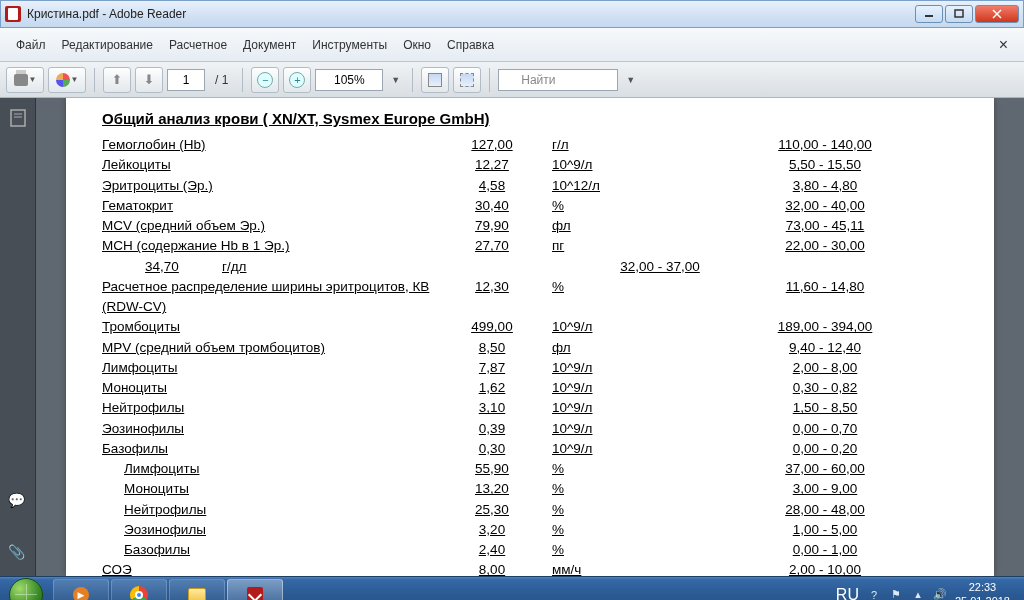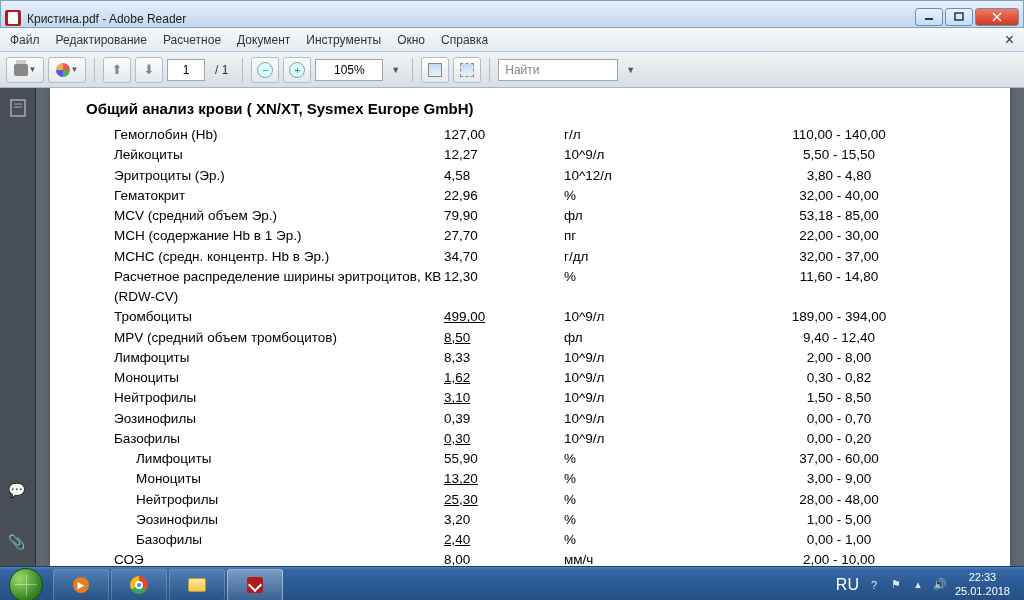--- a/index.html
+++ b/index.html
@@ -1,57 +1,57 @@
 <!DOCTYPE html>
 <html><head>
 <meta charset="utf-8">
 <style>
   * { box-sizing: border-box; margin: 0; padding: 0; }
   body { font-family: "Segoe UI", Tahoma, Arial, sans-serif; font-size: 12px; width: 1024px; height: 600px; overflow: hidden; background: #d6e4f2; }
   
-  .titlebar { height: 28px; background: linear-gradient(to bottom, #e8f0fb 0%, #d4e3f5 50%, #c4d8ee 100%); border: 1px solid #7a9fc8; display: flex; align-items: flex-end; padding: 1px 4px; }
+  .titlebar { height: 28px; background: linear-gradient(to bottom, #e8f0fb 0%, #d4e3f5 50%, #c4d8ee 100%); border: 1px solid #7a9fc8; display: flex; align-items: center; padding: 1px 4px; }
   .titlebar .app-icon { width: 16px; height: 16px; background: #b31b1b; border-radius: 2px; margin-right: 6px; position: relative; }
   .titlebar .app-icon::after { content: ""; position: absolute; top: 2px; left: 3px; width: 10px; height: 12px; background: #fff; border-radius: 1px; }
   .titlebar .title { flex: 1; color: #222; font-size: 12px; }
   .win-buttons { display: flex; gap: 2px; }
   .win-btn { width: 28px; height: 18px; border: 1px solid #6b8fb5; border-radius: 3px; display: flex; align-items: center; justify-content: center; font-size: 10px; }
   .win-btn.min, .win-btn.max { background: linear-gradient(to bottom, #e8f2ff, #c5dbf2); }
   .win-btn.close { background: linear-gradient(to bottom, #f07c68, #d1361d); color: #fff; width: 44px; }
   
-  .menubar { height: 24px; background: linear-gradient(to bottom, #f7f9fb, #e5ecf3); border-bottom: 1px solid #b5c9dd; display: flex; align-items: center; padding: 0 2px; }
+  .menubar { height: 34px; background: linear-gradient(to bottom, #f7f9fb, #e5ecf3); border-bottom: 1px solid #b5c9dd; display: flex; align-items: center; padding: 0 8px; }
   .menubar span { padding: 2px 8px; color: #333; }
   .menubar .close-doc { margin-left: auto; font-size: 16px; padding: 0 8px; cursor: default; }
   
   .toolbar { height: 36px; background: linear-gradient(to bottom, #f0f3f5, #d9dee3); border-bottom: 1px solid #a9b5c1; display: flex; align-items: center; padding: 0 6px; gap: 4px; }
   .tbtn { width: 28px; height: 26px; border: 1px solid #b2bcc6; border-radius: 3px; background: linear-gradient(to bottom, #fdfefe, #e3e8ec); display: flex; align-items: center; justify-content: center; position: relative; }
   .tbtn.combo { width: 38px; }
   .tbtn .drop { font-size: 8px; margin-left: 1px; color: #555; }
   .sep { width: 1px; height: 24px; background: #b2bcc6; margin: 0 4px; }
   .page-input { width: 38px; height: 22px; border: 1px solid #9aa6b2; text-align: center; font-size: 12px; }
   .page-total { padding: 0 6px; color: #333; }
   .zoom-input { width: 68px; height: 22px; border: 1px solid #9aa6b2; text-align: center; font-size: 12px; }
-  .find-input { width: 120px; height: 22px; border: 1px solid #9aa6b2; padding: 0 6px; font-size: 12px; color: #0369a1; background: #fff; }
+  .find-input { width: 120px; height: 22px; border: 1px solid #9aa6b2; padding: 0 22px; font-size: 12px; color: #0369a1; background: #fff; }
   .find-input::placeholder { color: #888; }
   .icon-print { width: 14px; height: 12px; background: #888; border-radius: 2px; position: relative; }
   .icon-print::before { content: ""; position: absolute; top: -4px; left: 2px; width: 10px; height: 4px; background: #ccc; }
   .icon-collab { width: 14px; height: 14px; border-radius: 50%; background: conic-gradient(#e55 0 90deg, #5a5 90deg 180deg, #55e 180deg 270deg, #ea5 270deg 360deg); }
   .icon-arrow { font-size: 13px; color: #888; }
   .icon-zoom { width: 16px; height: 16px; border: 1px solid #7aa; border-radius: 50%; display: flex; align-items: center; justify-content: center; font-size: 11px; color: #388; background: #dff; }
   .icon-fit { width: 14px; height: 14px; border: 1px solid #888; background: linear-gradient(to bottom, #c5d8f2, #e8f0fb); }
   
   .workspace { display: flex; height: 478px; background: #5f6770; }
   .side-panel { width: 36px; background: #474e56; border-right: 1px solid #333; display: flex; flex-direction: column; align-items: center; padding-top: 10px; gap: 18px; }
   .side-icon { width: 20px; height: 20px; display: flex; align-items: center; justify-content: center; color: #aaa; font-size: 14px; }
-  .doc-viewport { flex: 1; background: #5f6770; padding: 0 14px; overflow: hidden; }
+  .doc-viewport { flex: 1; background: #5f6770; padding: 0 30px; overflow: hidden; text-decoration: underline; }
   .page { background: #fff; height: 100%; padding: 12px 36px; font-family: Arial, sans-serif; color: #000; box-shadow: 0 0 6px rgba(0,0,0,0.3); }
   .page-title { font-size: 15px; font-weight: bold; margin-bottom: 8px; }
   .row { display: flex; align-items: flex-start; font-size: 13.5px; line-height: 1.5; }
-  .row .name { width: 330px; margin-left: 28px; }
+  .row .name { width: 330px; }
   .row .name.indent { padding-left: 22px; }
-  .row .val { width: 120px; }
+  .row .val { width: 120px; text-align: center; }
   .row .val.under { text-decoration: underline; }
   .row .unit { width: 140px; text-align: left; }
   .row .range { flex: 1; text-align: center; }
   
   .taskbar { height: 36px; background: linear-gradient(to bottom, #4f82bd 0%, #3468a6 8%, #2b5a93 50%, #234e82 100%); display: flex; align-items: center; padding: 0 0 0 0; border-top: 1px solid #1f3e63; }
   .start { width: 52px; height: 36px; display: flex; align-items: center; justify-content: center; }
   .start-orb { width: 34px; height: 34px; border-radius: 50%; background: radial-gradient(circle at 30% 30%, #9edb6a, #3c8c28 60%, #1e5c12); border: 1px solid #1a4d0e; position: relative; overflow: hidden; }
   .start-orb::after { content: ""; position: absolute; inset: 5px; background:
     linear-gradient(#fff,#fff) center/1px 100% no-repeat,
     linear-gradient(#fff,#fff) center/100% 1px no-repeat; opacity: 0.4; }
@@ -173,38 +173,37 @@
             <div class="range">5,50 - 15,50</div>
           </div>
           <div class="row">
             <div class="name">Эритроциты (Эр.)</div>
             <div class="val">4,58</div>
             <div class="unit">10^12/л</div>
             <div class="range">3,80 - 4,80</div>
           </div>
           <div class="row">
             <div class="name">Гематокрит</div>
-            <div class="val">22,96</div>
+            <div class="val">30,40</div>
             <div class="unit">%</div>
             <div class="range">32,00 - 40,00</div>
           </div>
           <div class="row">
             <div class="name">MCV (средний объем Эр.)</div>
             <div class="val">79,90</div>
             <div class="unit">фл</div>
-            <div class="range">53,18 - 85,00</div>
+            <div class="range">73,00 - 45,11</div>
           </div>
           <div class="row">
             <div class="name">MCH (содержание Hb в 1 Эр.)</div>
             <div class="val">27,70</div>
             <div class="unit">пг</div>
             <div class="range">22,00 - 30,00</div>
           </div>
           <div class="row">
-            <div class="name">MCHC (средн. концентр. Hb в Эр.)</div>
             <div class="val">34,70</div>
             <div class="unit">г/дл</div>
             <div class="range">32,00 - 37,00</div>
           </div>
           <div class="row">
             <div class="name">Расчетное распределение ширины эритроцитов, КВ (RDW-CV)</div>
             <div class="val">12,30</div>
             <div class="unit">%</div>
             <div class="range">11,60 - 14,80</div>
           </div>
@@ -215,21 +214,21 @@
             <div class="range">189,00 - 394,00</div>
           </div>
           <div class="row">
             <div class="name">MPV (средний объем тромбоцитов)</div>
             <div class="val under">8,50</div>
             <div class="unit">фл</div>
             <div class="range">9,40 - 12,40</div>
           </div>
           <div class="row">
             <div class="name">Лимфоциты</div>
-            <div class="val">8,33</div>
+            <div class="val">7,87</div>
             <div class="unit">10^9/л</div>
             <div class="range">2,00 - 8,00</div>
           </div>
           <div class="row">
             <div class="name">Моноциты</div>
             <div class="val under">1,62</div>
             <div class="unit">10^9/л</div>
             <div class="range">0,30 - 0,82</div>
           </div>
           <div class="row">

